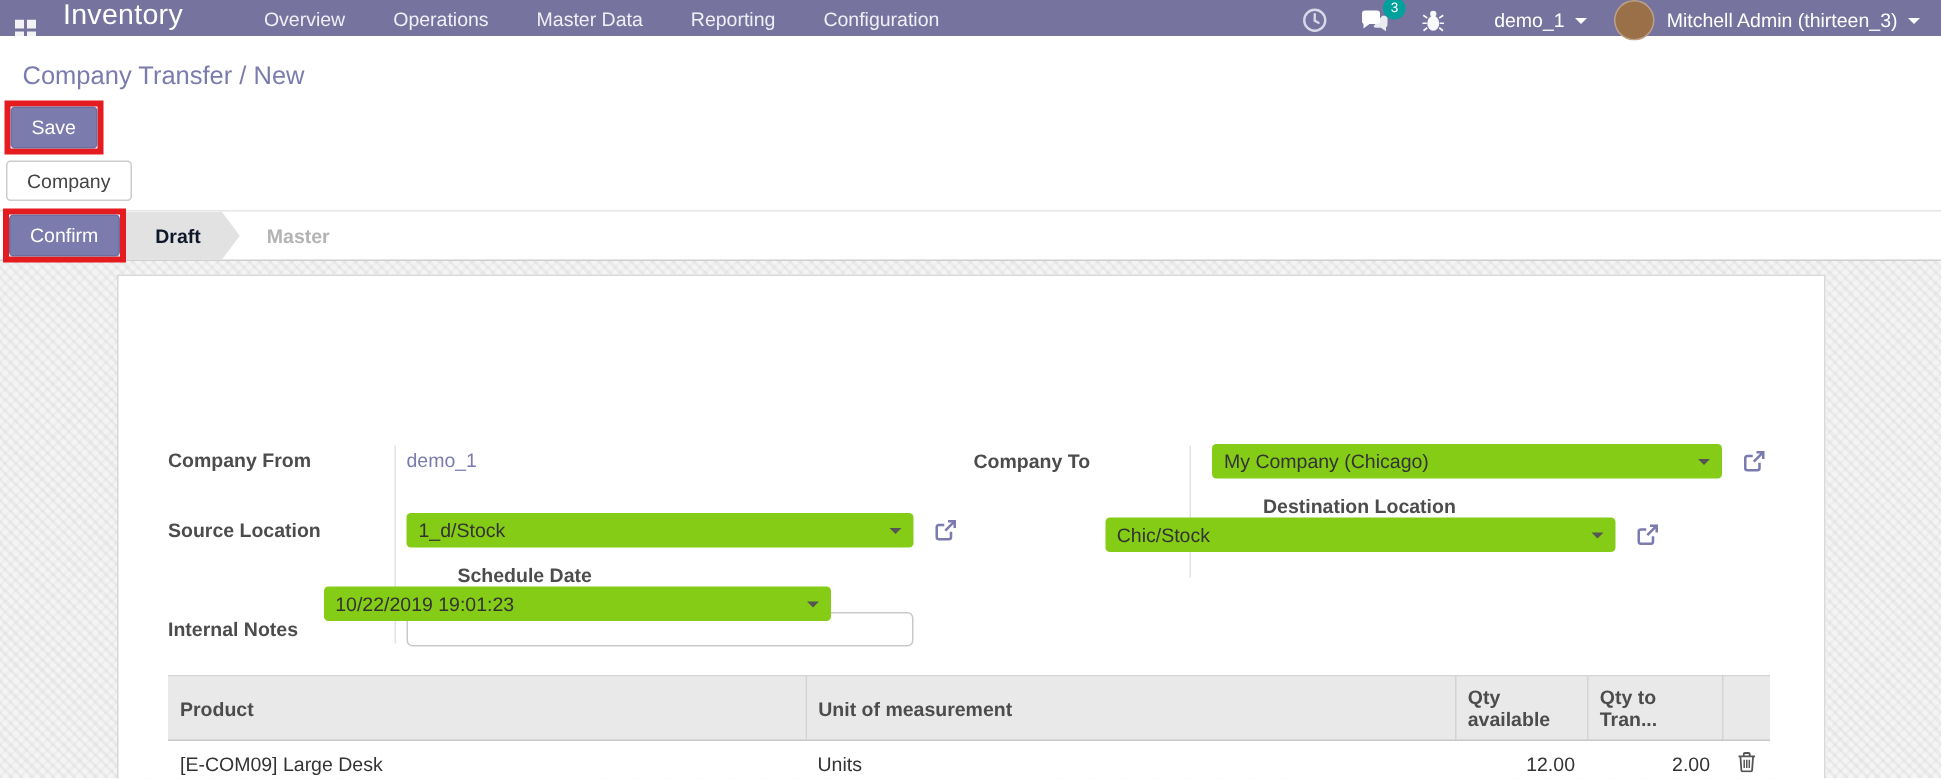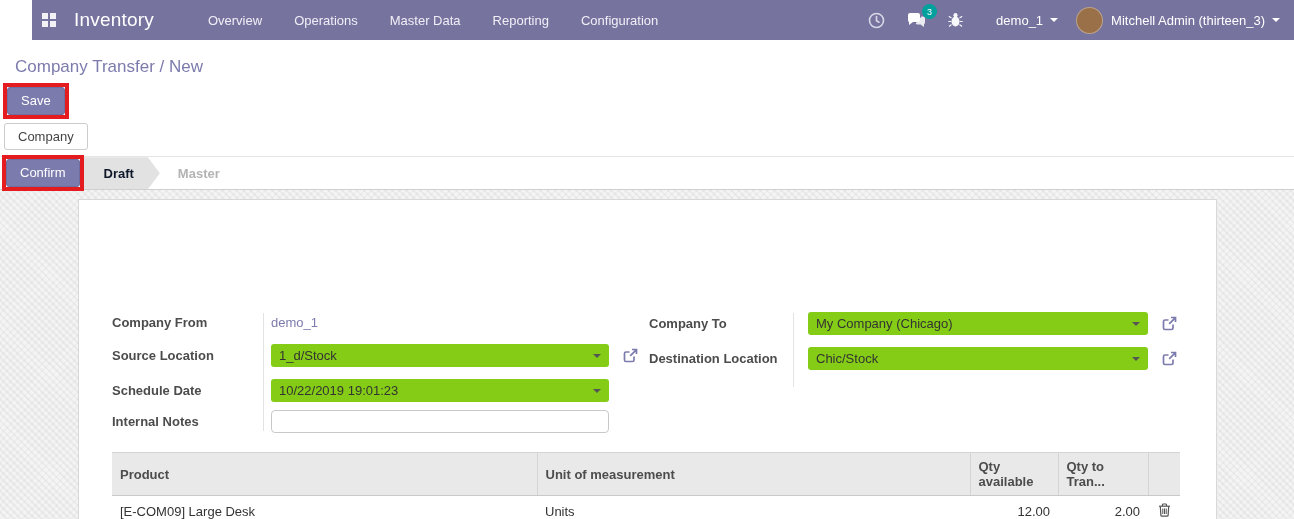--- a/index.html
+++ b/index.html
@@ -1,20 +1,20 @@
 <!DOCTYPE html>
 <html><head>
 <meta charset="utf-8">
 <style>
   * { box-sizing: border-box; margin: 0; padding: 0; }
   body { font-family: "Liberation Sans", sans-serif; background: #fff; }
   .screen { position: relative; width: 1294px; height: 519px; overflow: hidden; background: #fff; }
 
   
-  .navbar { height: 40px; background: #76739E; display: flex; align-items: center; color: #fff; margin-left: 32px; }
+  .navbar { height: 24px; background: #76739E; display: flex; align-items: flex-start; color: #fff; }
   .apps-btn { width: 34px; height: 40px; display: flex; align-items: center; justify-content: center; cursor: pointer; }
   .app-title { font-size: 19px; font-weight: 400; color: #fff; margin: 0 38px 0 8px; letter-spacing: .2px; }
   .nav-menu { display: flex; align-items: center; height: 100%; }
   .nav-item { font-size: 13px; color: #f0eff7; padding: 0 16px; height: 100%; display: flex; align-items: center; cursor: pointer; }
   .systray { margin-left: auto; display: flex; align-items: center; gap: 0; padding-right: 14px; }
   .tray-icon { position: relative; padding: 0 11px; display: flex; align-items: center; cursor: pointer; }
   .badge { position: absolute; top: -8px; right: 0px; background: #00A09D; color: #fff; font-size: 9px;
            min-width: 15px; height: 15px; border-radius: 8px; display: flex; align-items: center; justify-content: center; padding: 0 3px; }
   .company-menu, .user-menu { display: flex; align-items: center; font-size: 13px; color: #fff; cursor: pointer; }
   .company-menu { margin: 0 18px 0 22px; }
@@ -70,23 +70,23 @@
   .link-text { font-size: 13px; color: #7C7BAD; cursor: pointer; }
   .select { position: relative; background: #84cc16; border-radius: 3px; height: 23px; display: flex; align-items: center;
             padding: 0 22px 0 8px; font-size: 13px; color: #333; cursor: pointer; }
   .select .sel-caret { position: absolute; right: 8px; top: 10px; width: 0; height: 0;
             border-left: 4px solid transparent; border-right: 4px solid transparent; border-top: 4px solid #555; }
   .sel-left { width: 338px; }
   .sel-right { width: 340px; }
   .ext-link { margin-left: 13px; cursor: pointer; display: flex; align-items: center; }
   .notes-input { width: 338px; height: 23px; border: 1px solid #c9c9c9; border-radius: 4px; font-size: 13px;
                  padding: 0 8px; color: #333; font-family: "Liberation Sans", sans-serif; }
-  .r1 { height: 23px; margin-bottom: 9px; }
+  .r1 { height: 23px; margin-bottom: 23px; }
   .r2 { height: 24px; margin-bottom: 11px; }
-  .r3 { height: 24px; margin-bottom: 7px; }
+  .r3 { height: 24px; margin-bottom: 7px; flex-direction: column; }
   .r4 { height: 24px; }
 
   
   .o2m-wrap { margin-top: 19px; }
   table.o2m { width: 1068px; border-collapse: collapse; font-size: 13px; table-layout: fixed; }
   .o2m thead th { background: #e9e9e9; color: #4c4c4c; font-weight: bold; text-align: left; padding: 6px 8px;
                   border-top: 1px solid #d4d4d4; border-bottom: 1px solid #c9c9c9; border-right: 1px solid #d4d4d4; }
   .o2m thead th:last-child { border-right: none; }
   .o2m td { padding: 7px 8px; color: #333; border-bottom: 1px solid #e8e8e8; background: #fff; }
   .col-product { width: 425px; }

